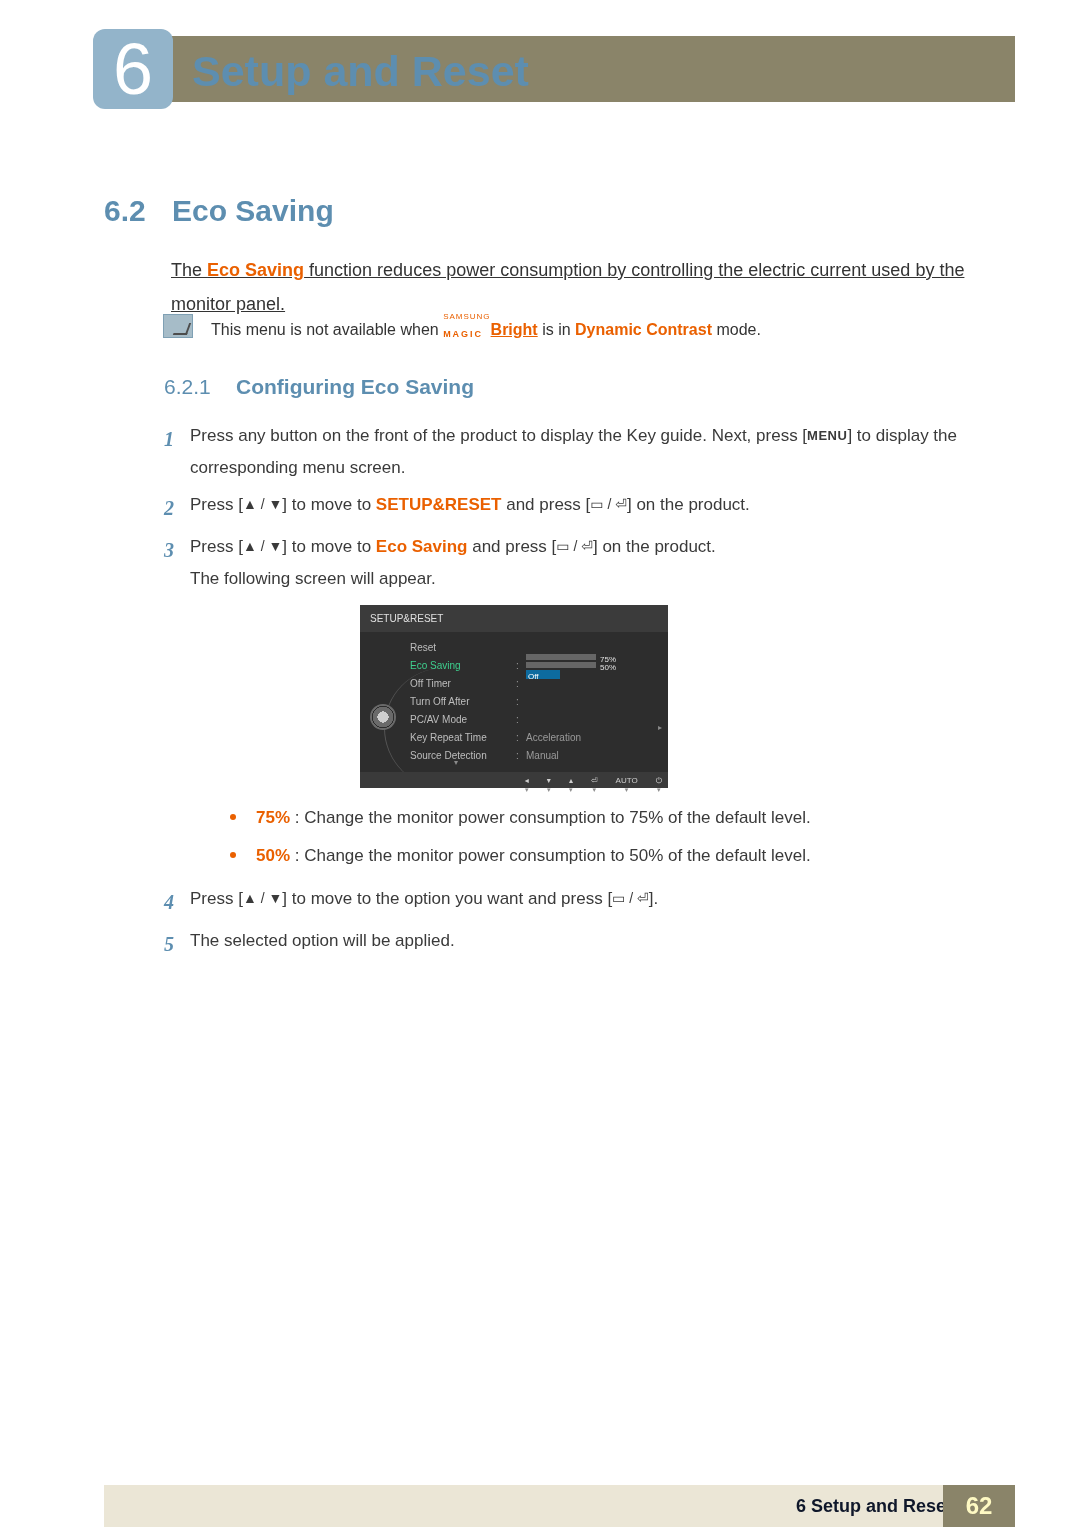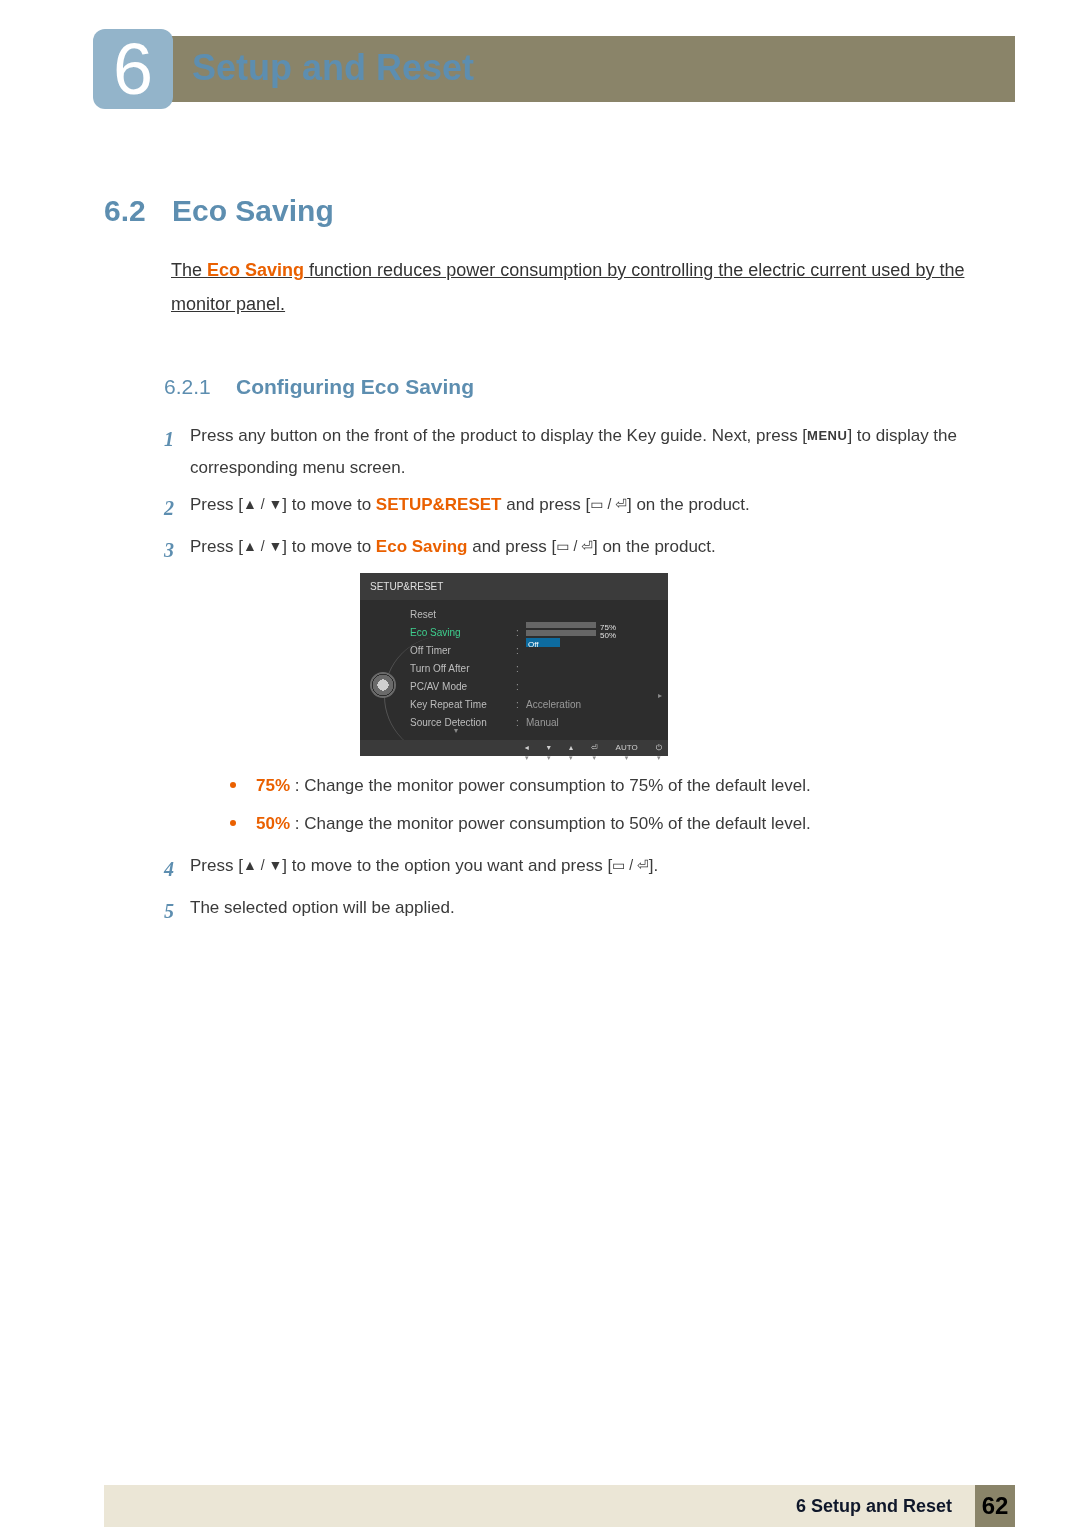--- a/index.html
+++ b/index.html
@@ -10,21 +10,21 @@
   .header-wrap { position: absolute; top: 29px; left: 0; width: 1080px; }
   .header-bar { position: absolute; left: 104px; top: 7px; width: 911px; height: 66px; background: #8a8469; }
   .chapter-badge {
     position: absolute; left: 93px; top: 0; width: 80px; height: 80px;
     background: #93b4ca; border-radius: 12px;
     display: flex; align-items: center; justify-content: center;
     color: #fff; font-size: 72px; font-weight: 300; line-height: 1;
   }
   .chapter-title {
     position: absolute; left: 192px; top: 18px;
-    color: #5d8eb0; font-size: 36px; font-weight: bold;
+    color: #5d8eb0; font-size: 43px; font-weight: bold;
   }
 
   
   .sec-row { position: absolute; left: 104px; top: 194px; width: 911px; display: flex; align-items: baseline; }
   .sec-num { color: #5d8eb0; font-size: 30px; font-weight: bold; width: 68px; }
   .sec-title { color: #5d8eb0; font-size: 30px; font-weight: bold; }
 
   
   .intro { position: absolute; left: 171px; top: 253px; width: 810px; font-size: 18px; line-height: 1.9; color: #333; text-decoration: underline; }
   .intro .eco { color: #ea6000; font-weight: bold; }
@@ -90,21 +90,21 @@
   .osb-lbl.l2 { left: 74px; top: 6px; }
   .osb-lbl.l3 { left: 2px;  top: 15px; color: #fff; }
   .osd-caret { position: absolute; right: 6px; top: 88px; color: #8a8a8a; font-size: 8px; }
   .osd-scrolldown { position: absolute; left: 94px; bottom: 18px; color: #8a8a8a; font-size: 8px; }
   .osd-footer { position: absolute; left: 0; right: 0; bottom: 0; height: 16px; background: #3a3a3a; display: flex; justify-content: flex-end; align-items: center; padding-right: 6px; gap: 18px; }
   .osd-ft { color: #d0d0d0; font-size: 8px; position: relative; }
   .osd-ft::after { content: "▾"; position: absolute; left: 50%; transform: translateX(-50%); bottom: -9px; font-size: 7px; color: #8e8e8e; }
 
   
   .footer-shade { position: absolute; left: 104px; bottom: 0; width: 911px; height: 42px; background: #ebe6d6; }
-  .footer-num { position: absolute; right: 65px; bottom: 0; width: 40px; height: 42px; background: #8a8469; color: #000000; display: flex; align-items: center; justify-content: center; font-size: 24px; font-weight: bold; margin-top: 14px; }
+  .footer-num { position: absolute; right: 65px; bottom: 0; width: 72px; height: 42px; background: #8a8469; color: #fef9c3; display: flex; align-items: center; justify-content: center; font-size: 24px; font-weight: bold; margin-top: 14px; }
   .footer-title { position: absolute; right: 128px; bottom: 10px; color: #0f172a; font-size: 18px; font-weight: bold; }
 </style>
 </head>
 <body>
 
 <div class="page">
 
   <div class="header-wrap">
     <div class="header-bar"></div>
     <div class="chapter-badge">6</div>
@@ -113,20 +113,26 @@
 
   <div class="sec-row">
     <div class="sec-num">6.2</div>
     <div class="sec-title">Eco Saving</div>
   </div>
 
   <div class="intro">
     <span>The </span><span class="eco">Eco Saving</span><span> function reduces power consumption by controlling the electric current used by the monitor panel.</span>
   </div>
 
+  <div class="note-wrap">
+    <div class="note-icon"></div>
+    <div class="note-text">
+      <span>This menu is not available when </span><span style="display:inline-block; line-height:0.7; vertical-align:-2px;"><span class="magic-samsung">SAMSUNG</span><br><span class="magic-magic">MAGIC</span></span><span class="magic-bright">Bright</span><span> is in </span><span class="dyncon">Dynamic Contrast</span><span> mode.</span>
+    </div>
+  </div>
 
   <div class="subsec-row">
     <div class="subsec-num">6.2.1</div>
     <div class="subsec-title">Configuring Eco Saving</div>
   </div>
 
   <div class="steps">
 
     <div class="step">
       <div class="step-num">1</div>
@@ -139,20 +145,21 @@
       <div class="step-num">2</div>
       <div class="step-body">
         <span>Press [</span><span class="arrow">▲ / ▼</span><span>] to move to </span><span class="kw">SETUP&amp;RESET</span><span> and press [</span><span class="arrow">▭ / ⏎</span><span>] on the product.</span>
       </div>
     </div>
 
     <div class="step">
       <div class="step-num">3</div>
       <div class="step-body">
         <span>Press [</span><span class="arrow">▲ / ▼</span><span>] to move to </span><span class="kw">Eco Saving</span><span> and press [</span><span class="arrow">▭ / ⏎</span><span>] on the product.</span>
+        <div>The following screen will appear.</div>
 
         
         <div class="osd">
           <div class="osd-title">SETUP&amp;RESET</div>
           <div class="osd-body">
             <div class="osd-arc"></div>
             <div class="osd-gear"></div>
             <div class="osd-row">
                 <div class="osd-label">Reset</div>
               </div>

